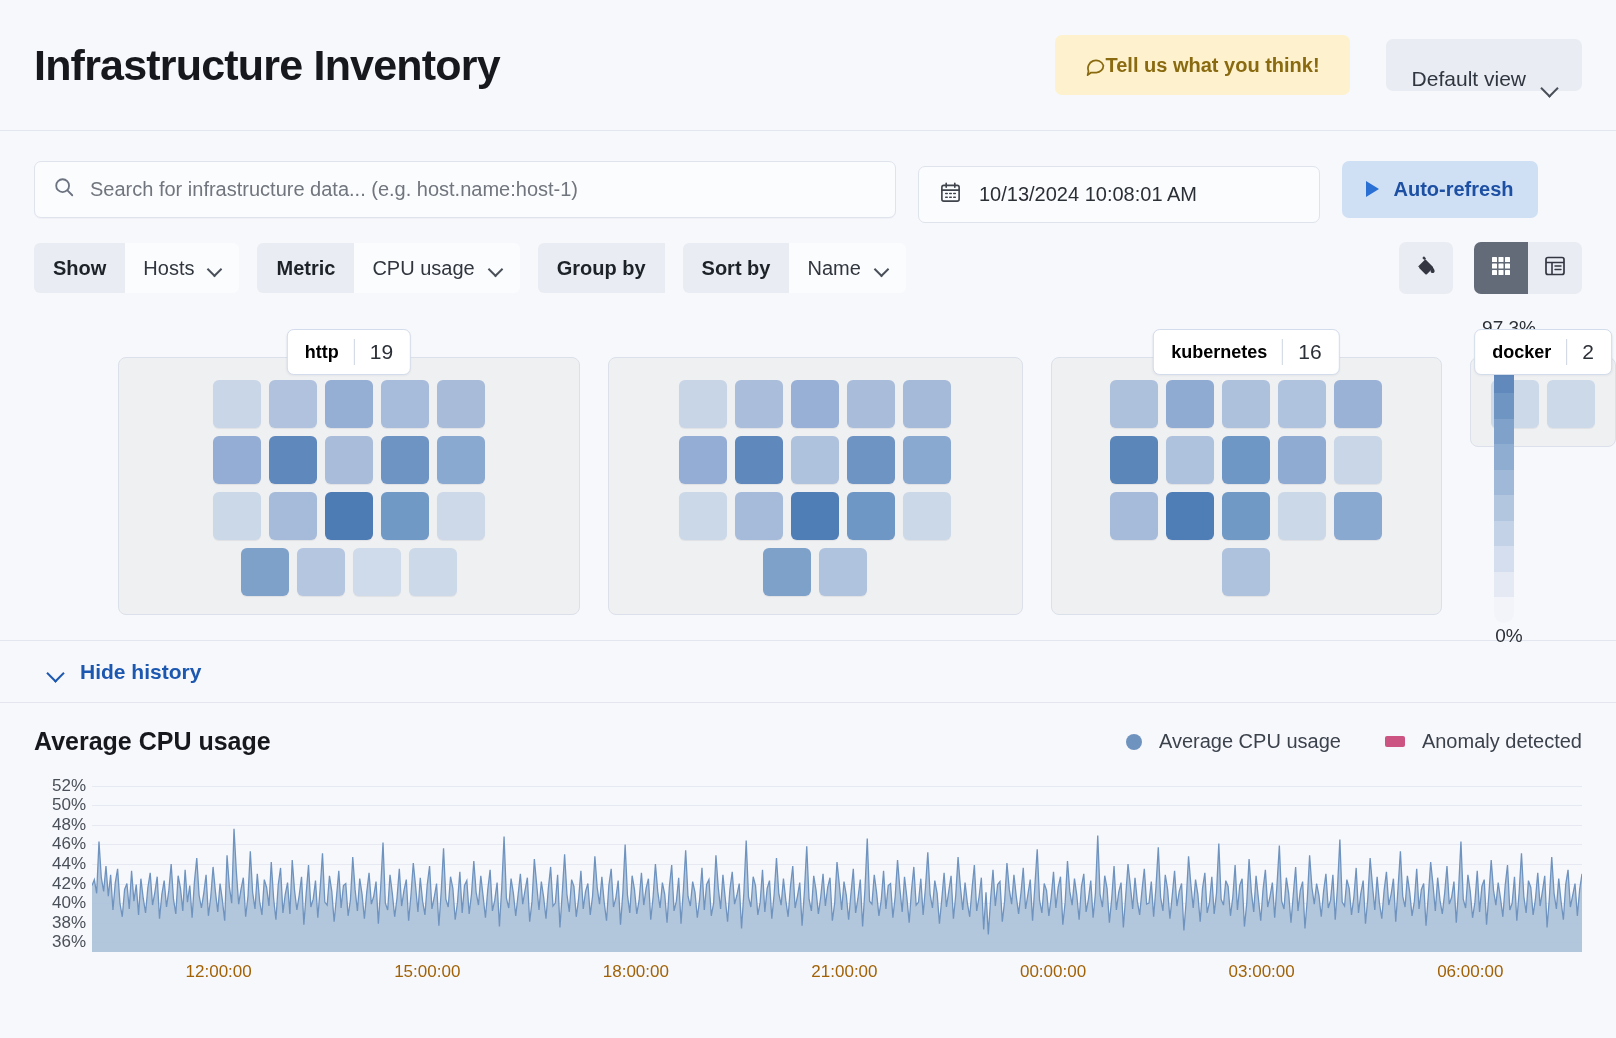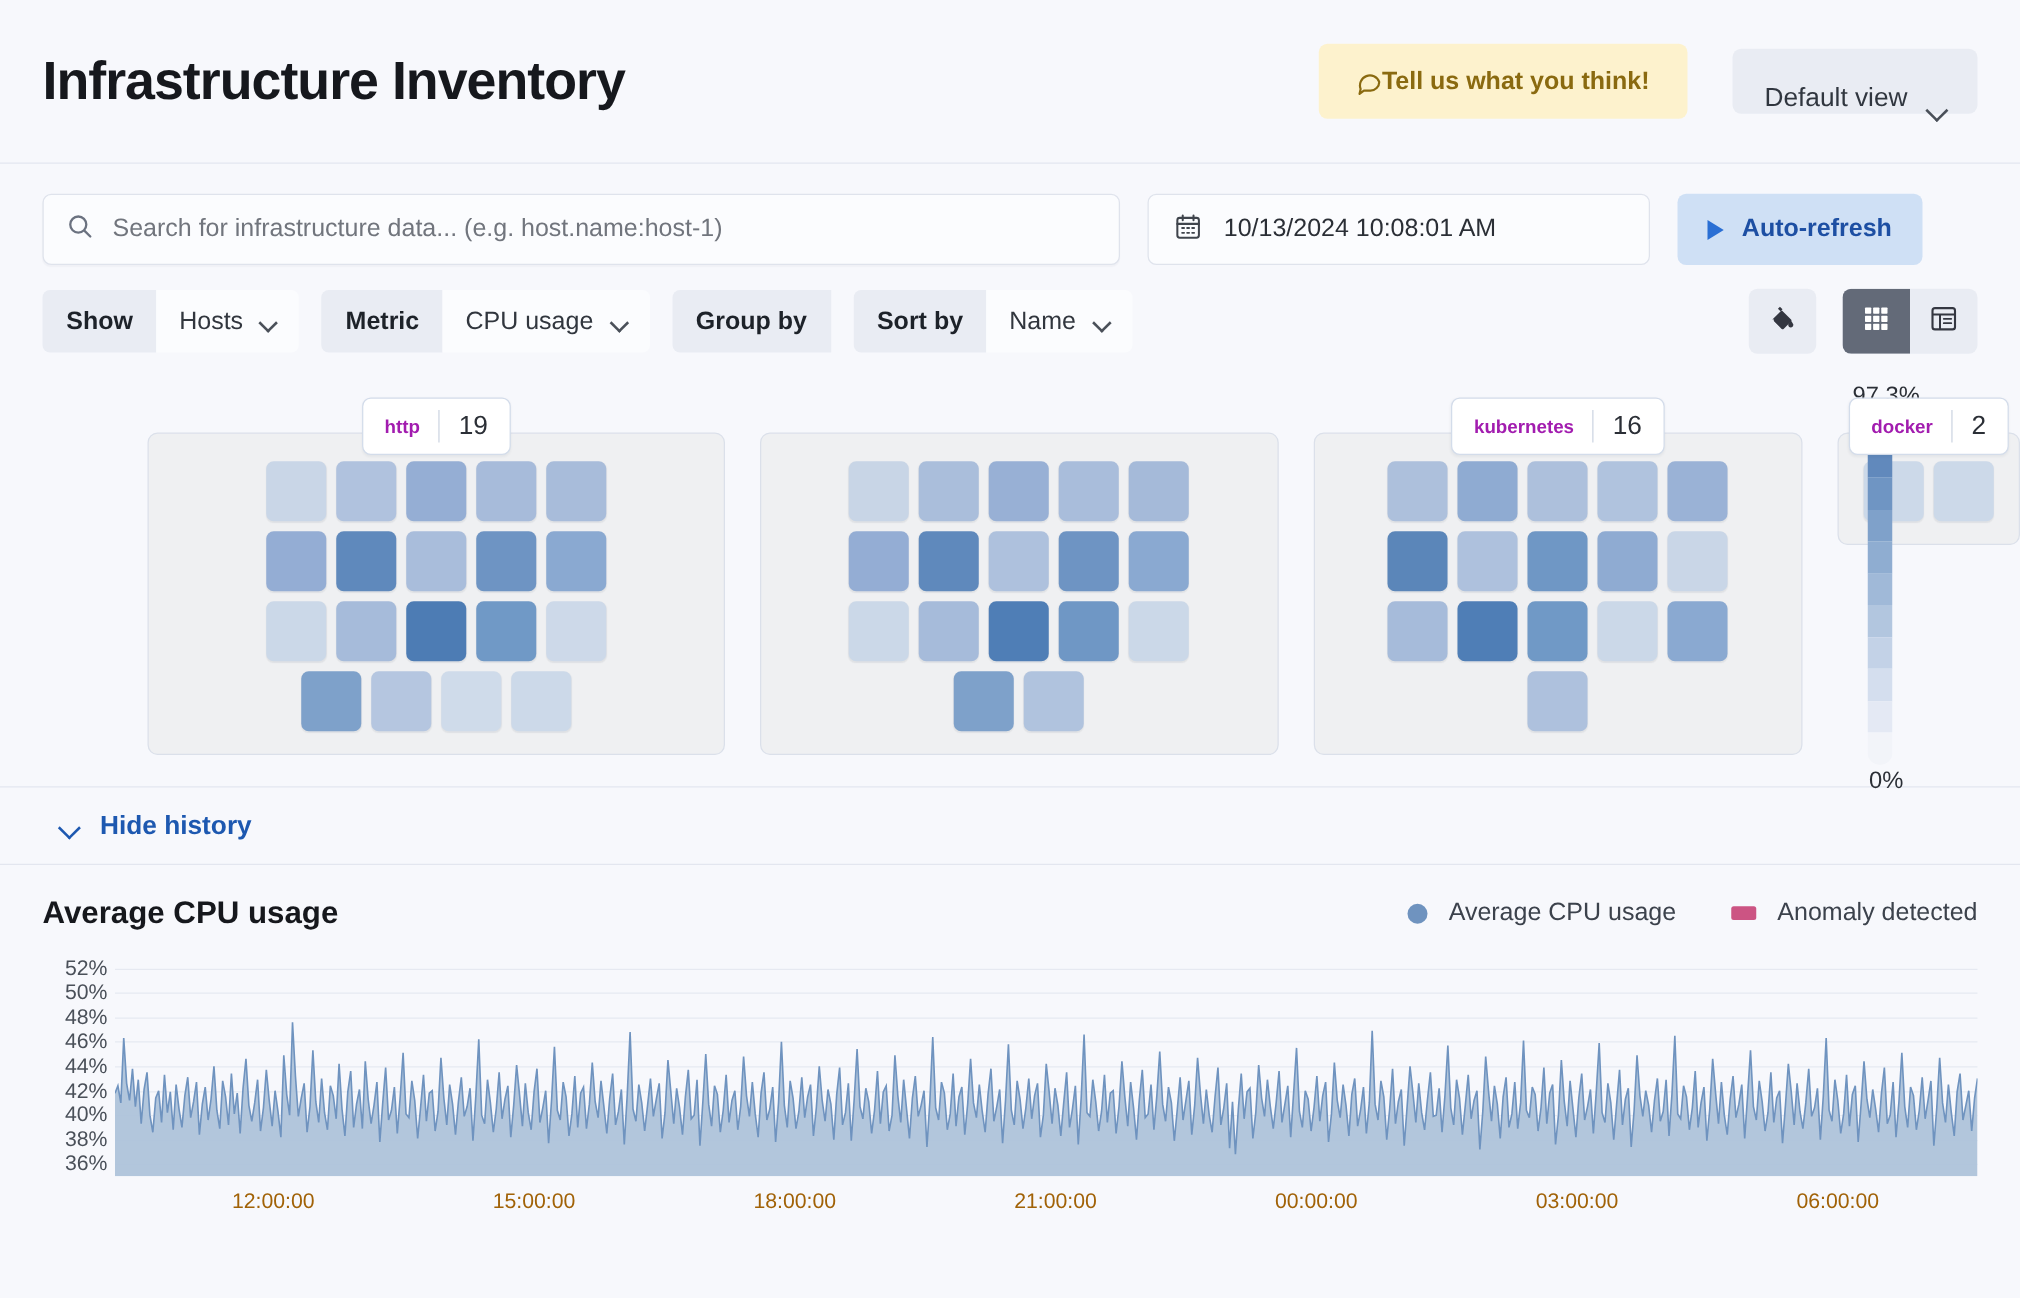--- a/index.html
+++ b/index.html
@@ -110,20 +110,21 @@
     flex: 0 0 402px;
     height: 57px;
     background: #fbfcfe;
     border: 1px solid #dfe3ec;
     border-radius: 7px;
     display: flex;
     align-items: center;
     gap: 17px;
     padding: 0 20px;
     cursor: pointer;
+    margin-top: 11px;
   }
   .date-text { font-size: 20px; color: #2b2f36; }
   .refresh-btn {
     flex: 0 0 196px;
     height: 57px;
     background: #cfe0f5;
     border-radius: 7px;
     display: flex;
     align-items: center;
     justify-content: center;
@@ -238,22 +239,22 @@
     height: 46px;
     display: flex; align-items: center;
     padding: 0 17px;
     gap: 15px;
     z-index: 3;
     white-space: nowrap;
     cursor: pointer;
     box-shadow: 0 1px 2px rgba(20,30,60,0.05);
   }
   .group-title .gname {
-    color: #a21caf;
-    font-size: 15px;
+    color: #000000;
+    font-size: 18px;
     font-weight: 700;
   }
   .group-title .gsep {
     width: 1px; height: 26px; background: #cdd5e2;
   }
   .group-title .gcount {
     color: #2b2f36;
     font-size: 21px;
   }
   .cells {

